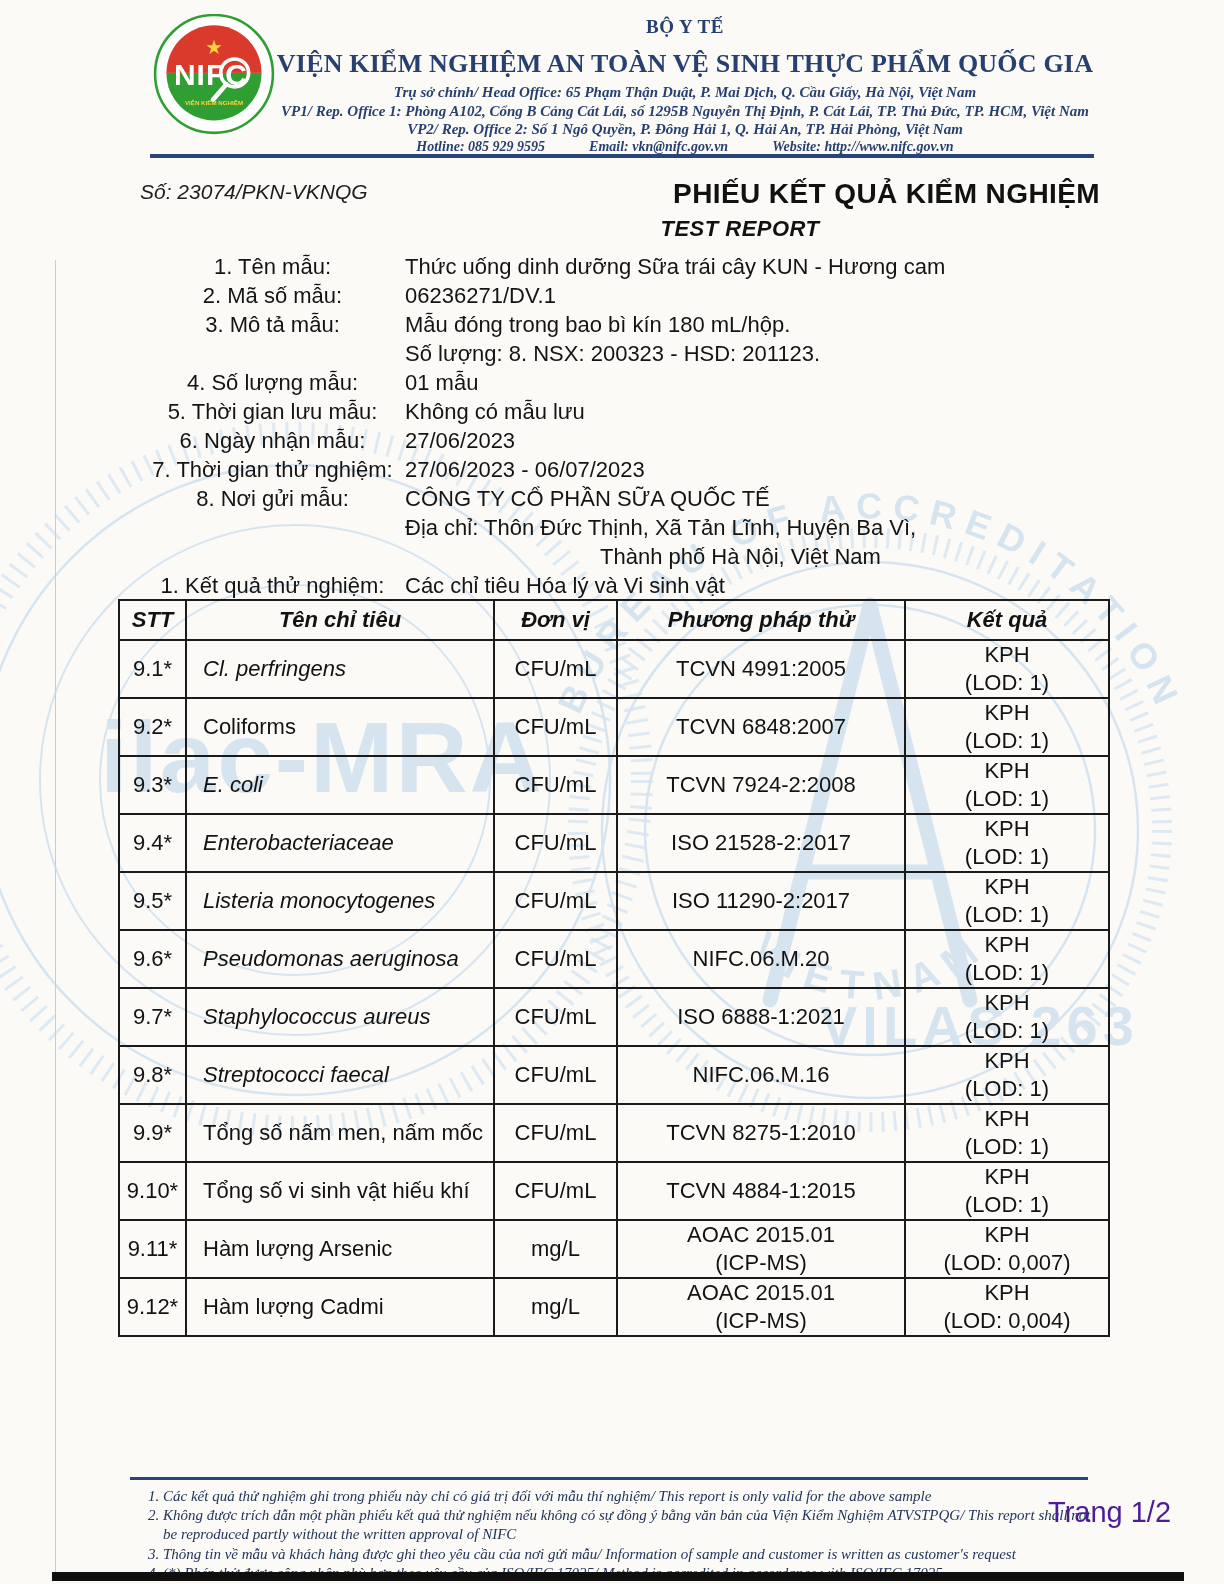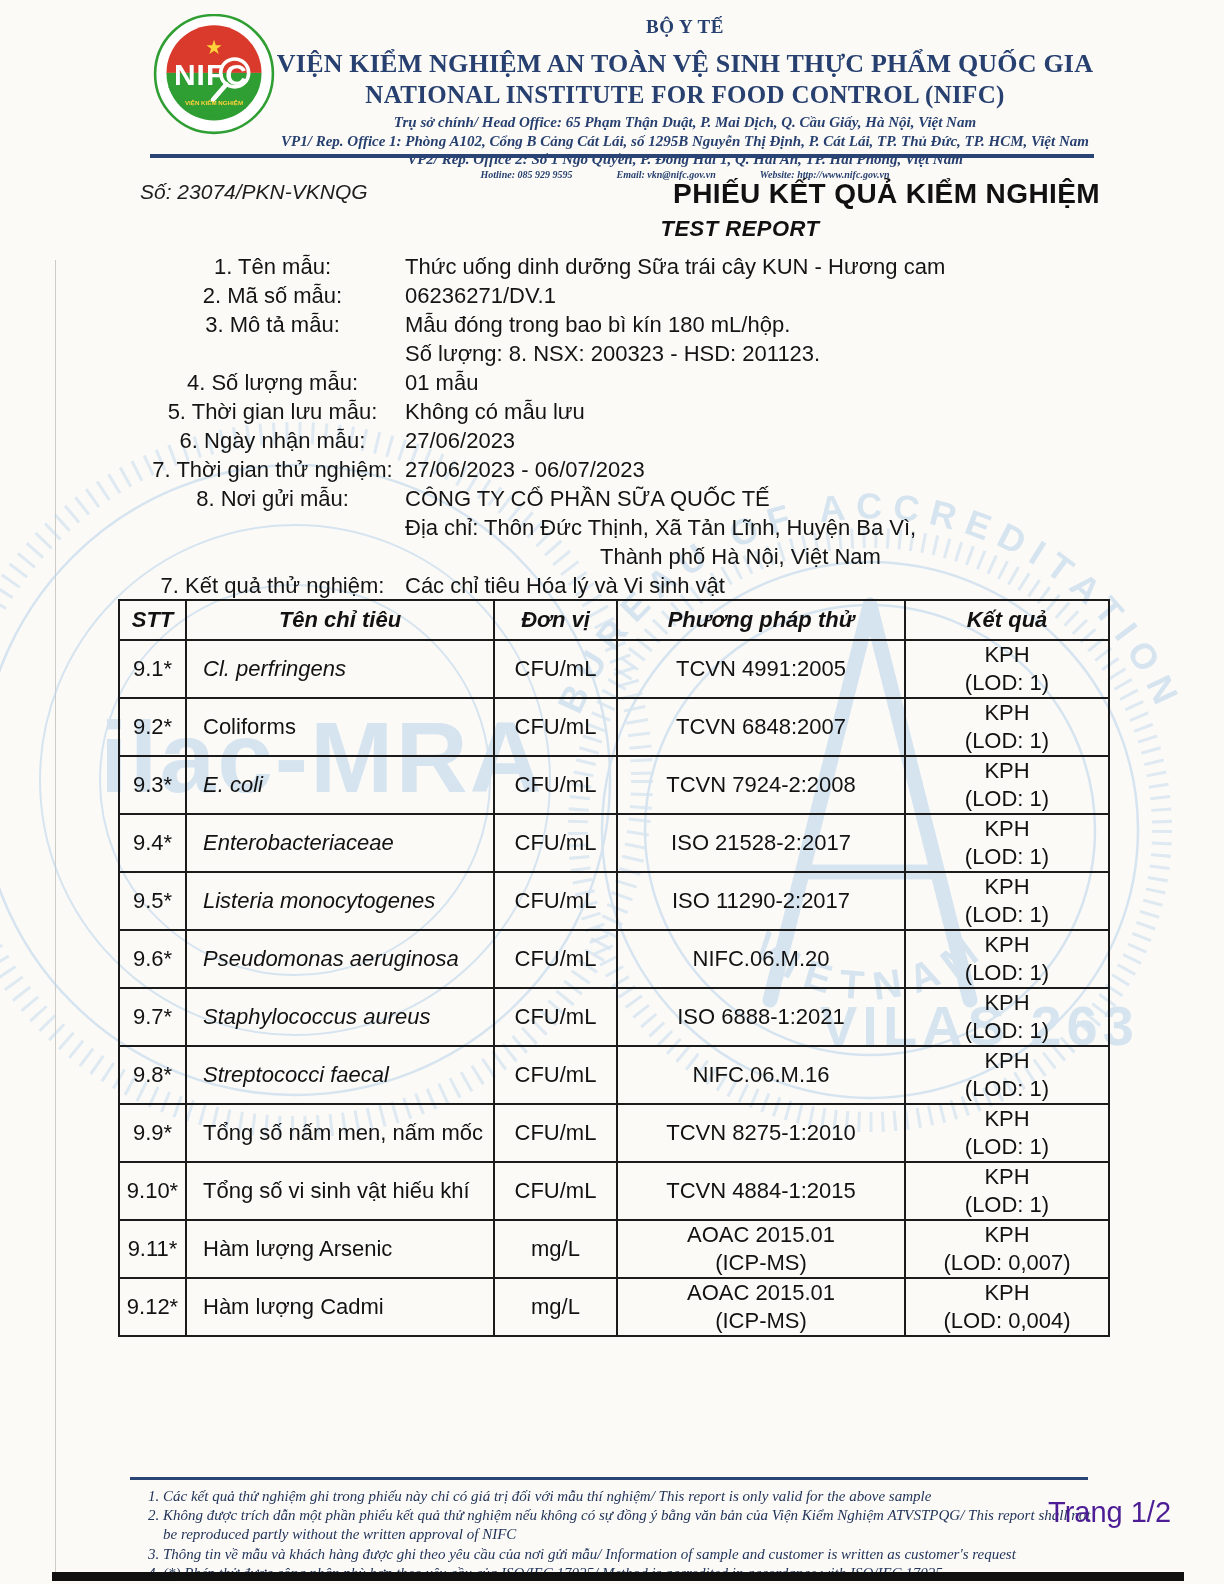--- a/index.html
+++ b/index.html
@@ -17,21 +17,21 @@
 
   
   .logo{position:absolute;left:152px;top:14px;width:124px;height:124px;z-index:2;}
   .header-text{position:absolute;left:262px;top:16px;width:846px;text-align:center;color:#27406f;z-index:2;
     font-family:"Liberation Serif", serif;}
   .ministry{font-size:19px;font-weight:bold;letter-spacing:.5px;}
   .institute-vi{font-size:26px;font-weight:bold;margin-top:11px;letter-spacing:.2px;}
   .institute-en{font-size:25px;font-weight:bold;margin-top:2px;letter-spacing:.3px;}
   .addr{margin-top:4px;font-style:italic;font-size:15px;line-height:18.5px;font-weight:bold;}
   .addr .addr-line{white-space:nowrap;}
-  .contact-line{font-style:italic;font-size:10px;font-weight:bold;margin-top:0;}
+  .contact-line{font-style:italic;font-size:14px;font-weight:bold;margin-top:0;}
   .contact-line span{margin:0 22px;}
   .header-rule{position:absolute;left:150px;top:154px;width:944px;height:3.5px;background:#2a4476;z-index:2;}
 
   
   .doc-number{position:absolute;left:140px;top:180px;font-size:21px;font-style:italic;color:#1d1d1d;z-index:2;}
   .doc-title{position:absolute;left:380px;top:178px;width:720px;text-align:right;font-size:28px;font-weight:bold;color:#111;z-index:2;letter-spacing:.4px;}
   .doc-subtitle{position:absolute;left:380px;top:216px;width:720px;text-align:center;font-size:22px;font-weight:bold;font-style:italic;color:#111;z-index:2;letter-spacing:.5px;}
 
   
   .info-list{position:absolute;left:140px;top:252px;width:960px;z-index:2;font-size:22px;}
@@ -117,21 +117,20 @@
     <line x1="72" y1="68" x2="59" y2="83" stroke="#ffffff" stroke-width="4.5" stroke-linecap="round"></line>
     <text x="60" y="88" text-anchor="middle" font-size="6" font-weight="bold" fill="#ffd23b" font-family="Liberation Sans, sans-serif">VIỆN KIỂM NGHIỆM</text>
     <text font-size="5.6" font-weight="bold" fill="#2f9e33" font-family="Liberation Sans, sans-serif">
       <textPath href="#logoArc" startOffset="50%" text-anchor="middle">AN TOÀN VỆ SINH THỰC PHẨM QUỐC GIA</textPath>
     </text>
   </svg>
 
   <div class="header-text">
     <div class="ministry">BỘ Y TẾ</div>
     <div class="institute-vi">VIỆN KIỂM NGHIỆM AN TOÀN VỆ SINH THỰC PHẨM QUỐC GIA</div>
-    <div class="institute-en">NATIONAL INSTITUTE FOR FOOD CONTROL (NIFC)</div>
     <div class="addr">
         <div class="addr-line">Trụ sở chính/ Head Office: 65 Phạm Thận Duật, P. Mai Dịch, Q. Cầu Giấy, Hà Nội, Việt Nam</div>
         <div class="addr-line">VP1/ Rep. Office 1: Phòng A102, Cổng B Cảng Cát Lái, số 1295B Nguyễn Thị Định, P. Cát Lái, TP. Thủ Đức, TP. HCM, Việt Nam</div>
         <div class="addr-line">VP2/ Rep. Office 2: Số 1 Ngô Quyền, P. Đông Hải 1, Q. Hải An, TP. Hải Phòng, Việt Nam</div>
       </div>
     <div class="contact-line">
       <span>Hotline: 085 929 9595</span><span>Email: vkn@nifc.gov.vn</span><span>Website: http://www.nifc.gov.vn</span>
     </div>
   </div>
   <div class="header-rule"></div>
@@ -186,21 +185,21 @@
       </div>
       <div class="info-item">
         <div class="info-label">8. Nơi gửi mẫu:</div>
         <div class="info-value">
           <div class="vline">CÔNG TY CỔ PHẦN SỮA QUỐC TẾ</div>
           <div class="vline">Địa chỉ: Thôn Đức Thịnh, Xã Tản Lĩnh, Huyện Ba Vì,</div>
           <div class="vline">Thành phố Hà Nội, Việt Nam</div>
         </div>
       </div>
       <div class="info-item">
-        <div class="info-label">7. Kết quả thử nghiệm:</div>
+        <div class="info-label">1. Kết quả thử nghiệm:</div>
         <div class="info-value">
           <div class="vline">Các chỉ tiêu Hóa lý và Vi sinh vật</div>
         </div>
       </div>
     </div>
 
   <table class="results-table">
     <colgroup>
       <col style="width:67px">
         <col style="width:308px">

